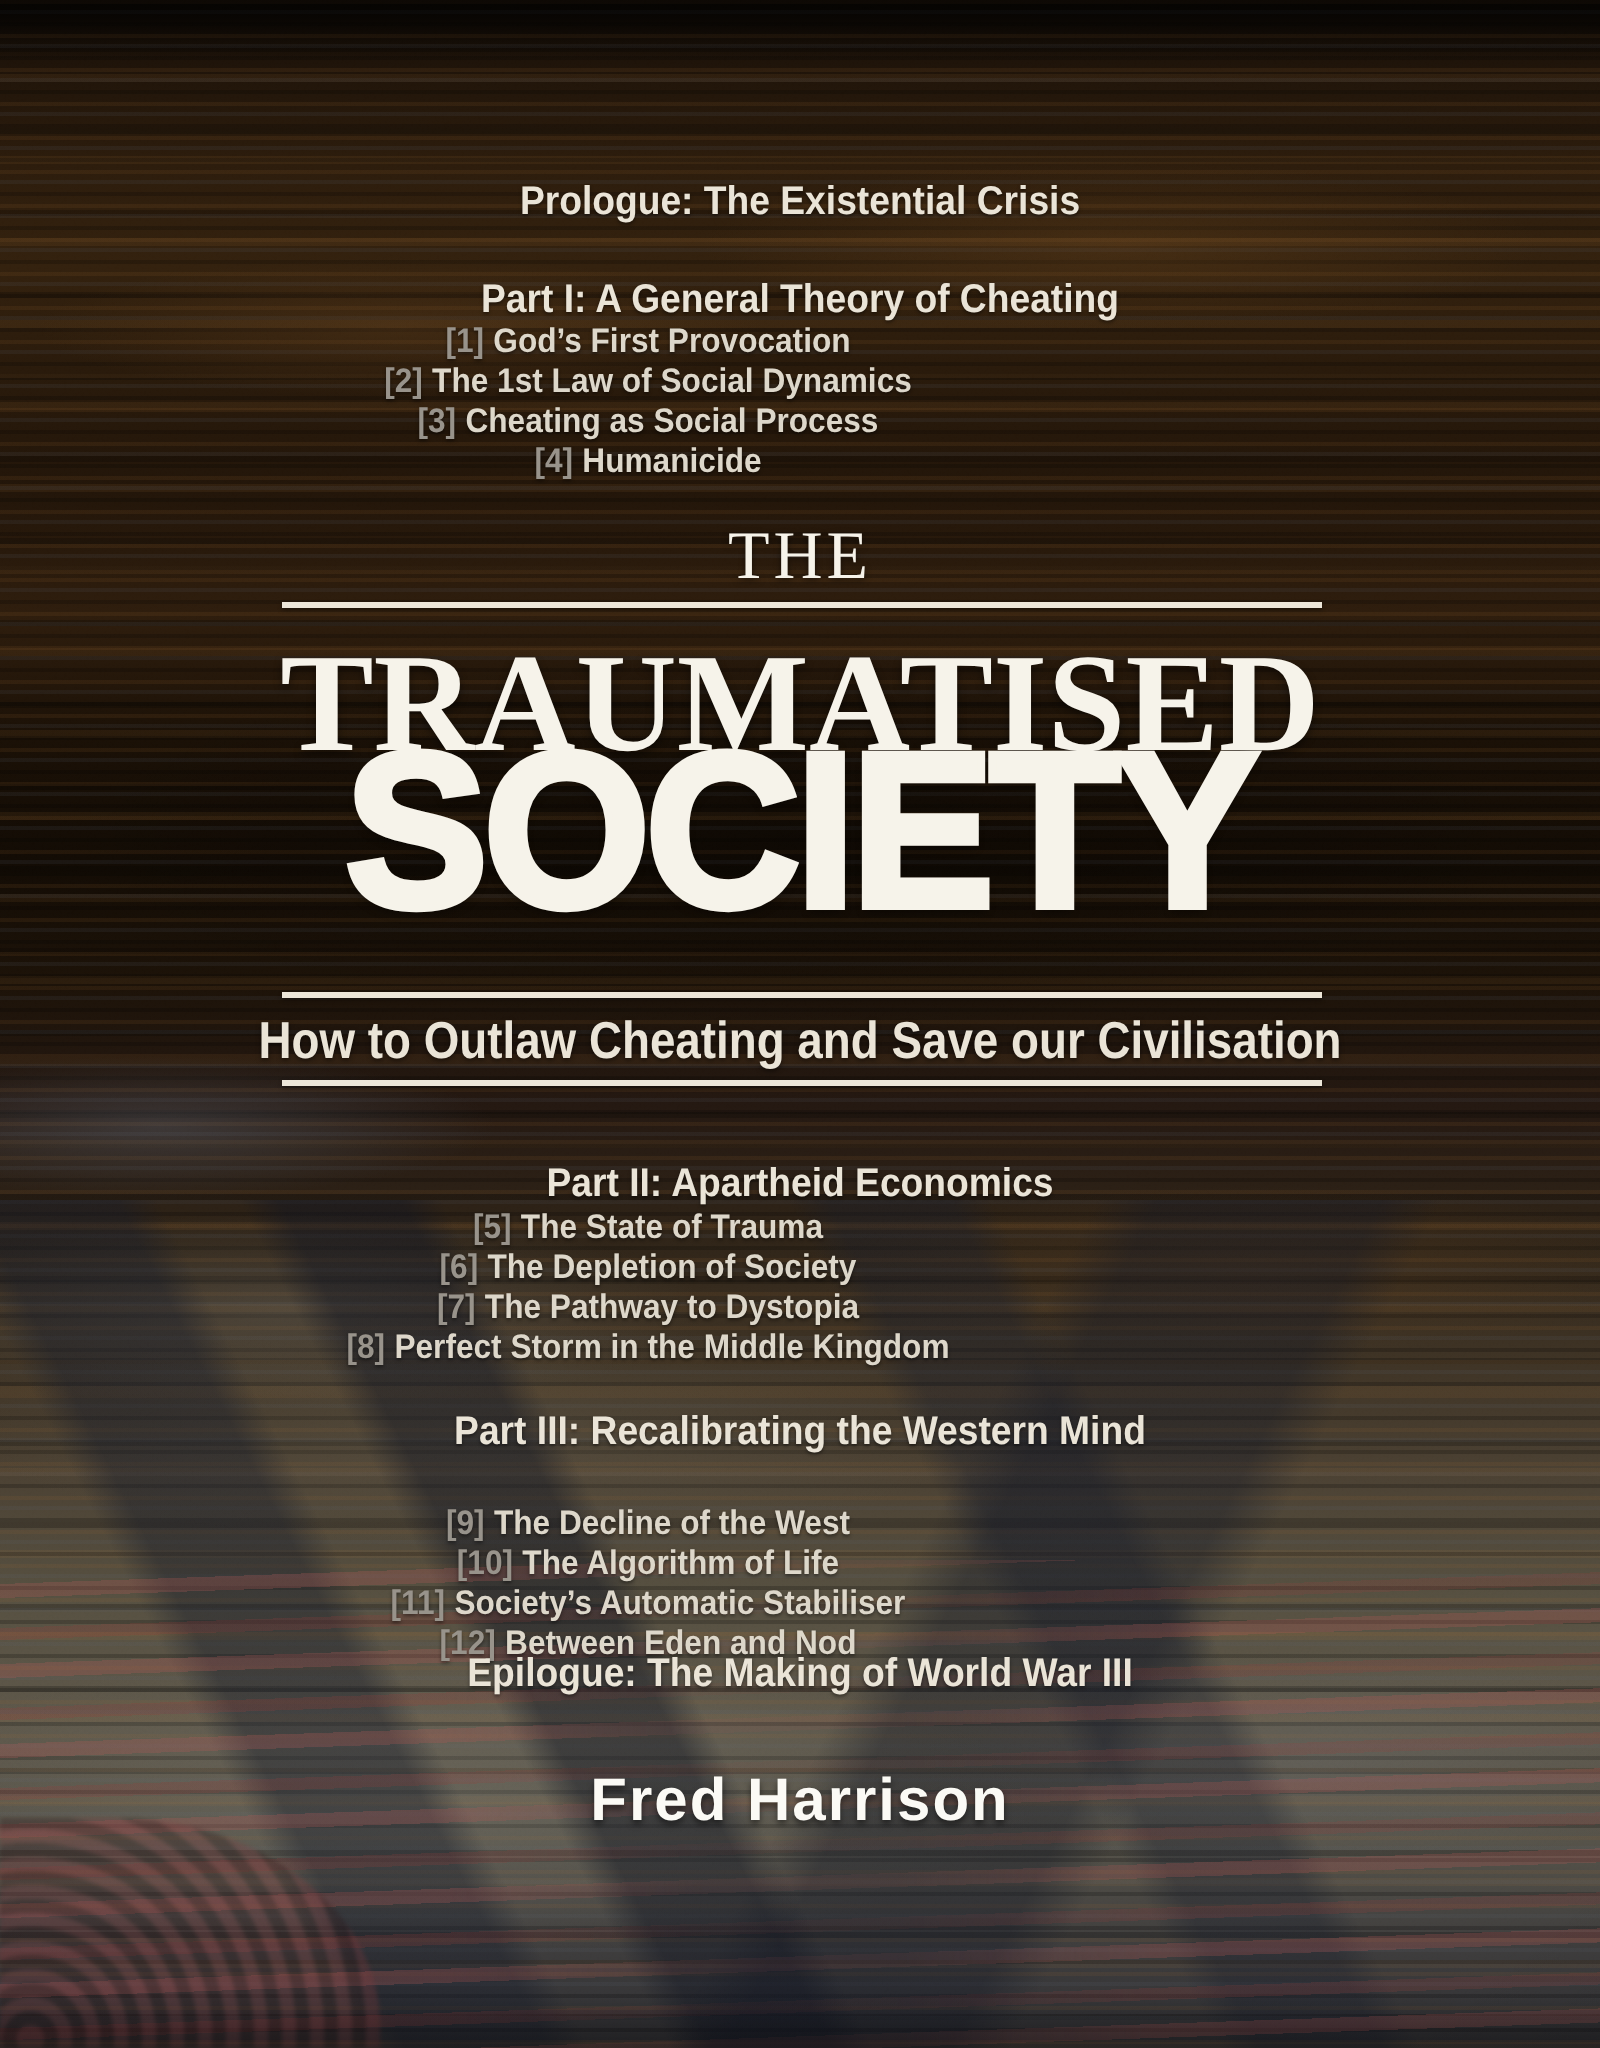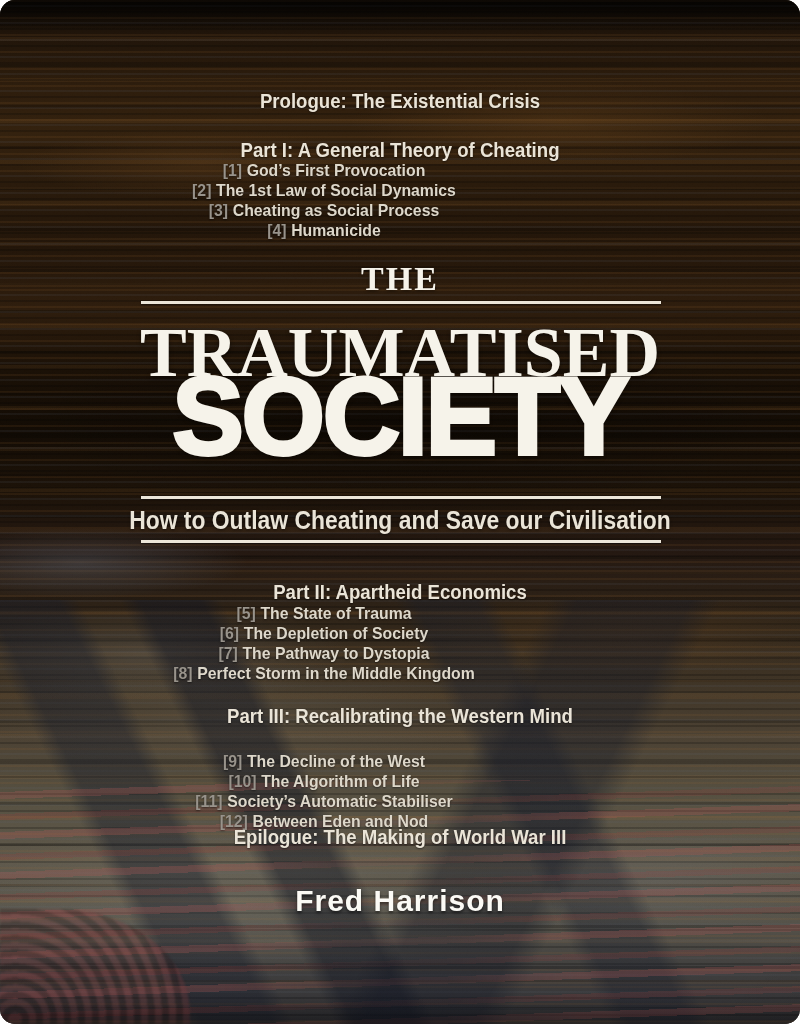--- a/index.html
+++ b/index.html
@@ -1,20 +1,19 @@
 <!DOCTYPE html>
 <html style="--text_cream: #ddd7ca; --text_bright: #eae4d7; --text_dim: #98938b; --title_white: #f6f3ea; --author_white: #fbfaf5; --rule: #ece6d9; --bg_dark: #1d1207; --bg_rust: #5a3c1c; --bg_slate: #5c6268; --bg_bottom_grey: #5d574a; --bg_red_stripe: #8f4a4a;"><head>
 <meta charset="utf-8">
 <style>
   html,body{margin:0;padding:0;background:#ffffff;}
   .cover{
     position:relative;width:800px;height:1024px;overflow:hidden;
     background:#1b1108;
     font-family:"Liberation Sans","DejaVu Sans",sans-serif;
-    border-radius:15px;
   }
   .layer{position:absolute;left:0;top:0;width:800px;height:1024px;}
   
   .bg-base{
     background:linear-gradient(180deg,
       #0c0804 0%,#1e1309 3%,#2c1c0c 8%,#33210e 13%,#291a0b 18%,
       #221509 24%,#2e1d0d 30%,#1a1006 36%,#120b04 42%,#1c1208 48%,
       #241811 54%,#2e2317 60%,#3d3224 66%,#4b4133 72%,#565041 78%,
       #5d574a 84%,#555249 90%,#3e3d3d 95%,#2e2e32 100%);
   }
@@ -83,21 +82,21 @@
     color:var(--text_bright,#eae4d7);text-shadow:0 1px 2px rgba(0,0,0,0.45);
   }
   .toc-group{position:absolute;left:0;width:648px;text-align:center;}
   .toc-line{
     height:20px;line-height:20px;font-weight:bold;font-size:17px;
     color:var(--text_cream,#ddd7ca);text-shadow:0 1px 2px rgba(0,0,0,0.45);
     transform:scaleX(0.93);transform-origin:50% 50%;white-space:nowrap;
   }
   .toc-line .num{color:var(--text_dim,#98938b);margin-right:5px;font-weight:bold;}
   .the{
-    font-family:"Liberation Serif","DejaVu Serif",serif;font-weight:bold;
+    font-family:"Liberation Serif","DejaVu Serif",serif;font-weight:normal;
     font-size:34px;letter-spacing:2px;color:var(--title_white,#f6f3ea);
     text-shadow:0 1px 3px rgba(0,0,0,0.5);
   }
   .rule{position:absolute;left:141px;width:520px;height:3px;background:var(--rule,#ece6d9);box-shadow:0 1px 2px rgba(0,0,0,0.4);}
   .traumatised{
     font-family:"Liberation Serif","DejaVu Serif",serif;font-weight:bold;
     font-size:70px;line-height:66px;letter-spacing:0px;color:var(--title_white,#f6f3ea);
     text-shadow:0 2px 4px rgba(0,0,0,0.45);
   }
   .society{

